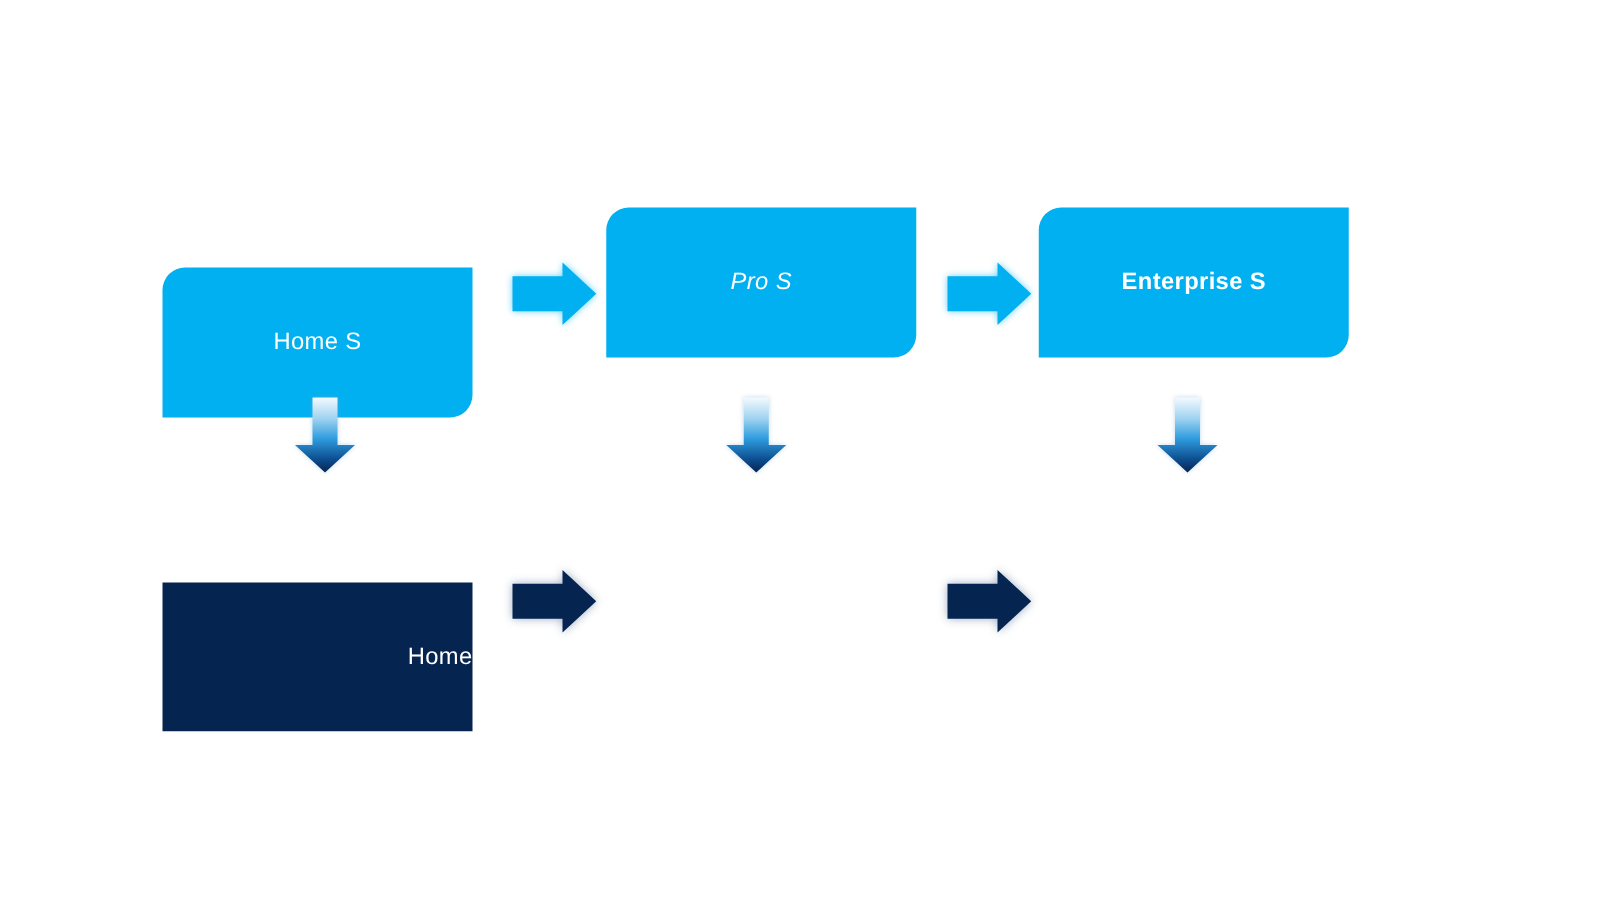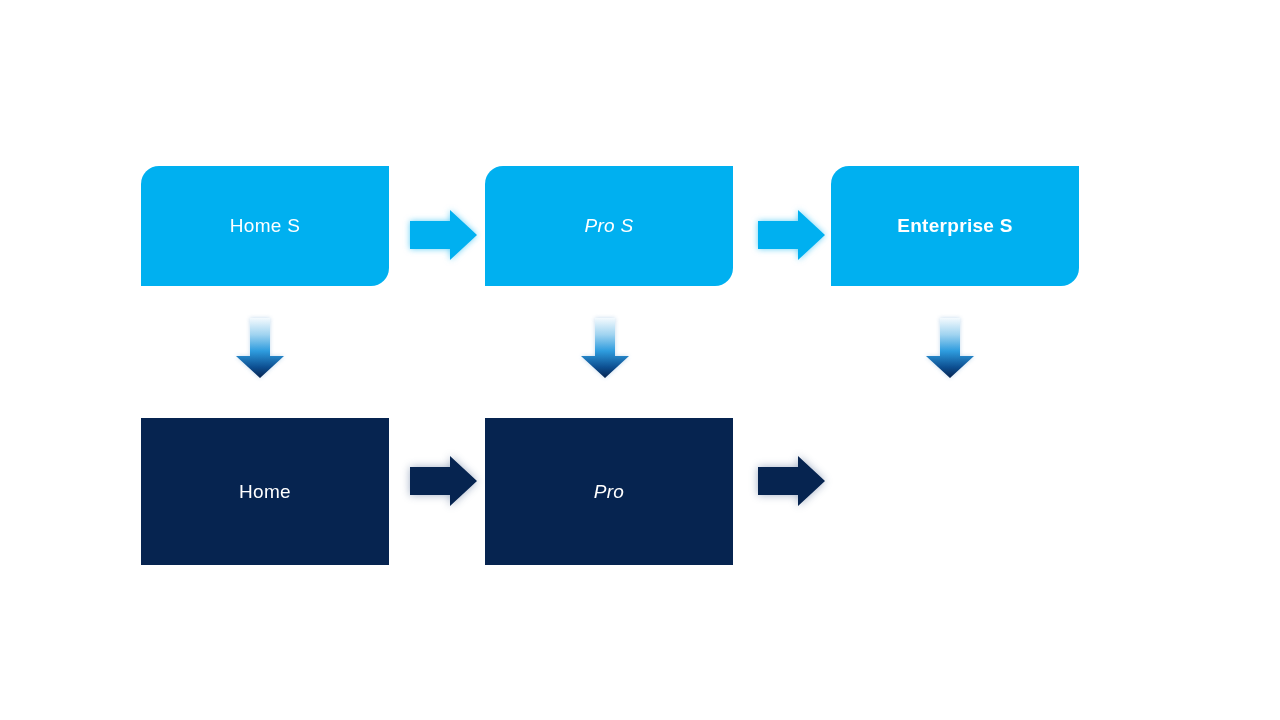--- a/index.html
+++ b/index.html
@@ -25,24 +25,25 @@
     white-space: nowrap;
   }
   .box.top {
     top: 166px;
     height: 120px;
     background: var(--top-fill, #00B0F0);
     border-radius: 18px 0 18px 0;
   }
   .box.bottom {
     top: 418px;
-    height: 147px;
+    height: 119px;
     background: var(--bottom-fill, #062450);
+    justify-content: flex-end;
   }
-  .col0 { left: 141px; }
+  .col0 { left: 130px; margin-top: 48px; }
   .col1 { left: 485px; font-style: italic; }
   .col2 { left: 831px; font-weight: bold; }
 
   .arrow { position: absolute; overflow: visible; }
   .arrow-light  { filter: drop-shadow(0 0 3px rgba(0, 176, 240, 0.60)); }
   .arrow-dark   { filter: drop-shadow(0 0 4px rgba(45, 75, 125, 0.45)); }
   .arrow-down   { filter: drop-shadow(0 0 2px rgba(120, 170, 215, 0.45)); }
   .arrow-light polygon { fill: var(--top-arrow, #00B0F0); }
   .arrow-dark  polygon { fill: var(--bottom-arrow, #062450); }
   .arrow-down  polygon { fill: url(#downGrad); }
@@ -81,23 +82,20 @@
   <div class="box top col1">
     <span class="label">Pro S</span>
   </div>
   <div class="box top col2">
     <span class="label">Enterprise S</span>
   </div>
 
   <div class="box bottom col0">
     <span class="label">Home</span>
   </div>
-  <div class="box bottom col1">
-    <span class="label">Pro</span>
-  </div>
 
   <svg class="arrow arrow-light ra-1" width="80" height="64" viewBox="0 0 80 64">
     <polygon points="6,18 46,18 46,7 73,32 46,57 46,46 6,46"></polygon>
   </svg>
   <svg class="arrow arrow-light ra-2" width="80" height="64" viewBox="0 0 80 64">
     <polygon points="6,18 46,18 46,7 73,32 46,57 46,46 6,46"></polygon>
   </svg>
 
   <svg class="arrow arrow-dark ra-3" width="80" height="64" viewBox="0 0 80 64">
     <polygon points="6,18 46,18 46,7 73,32 46,57 46,46 6,46"></polygon>

